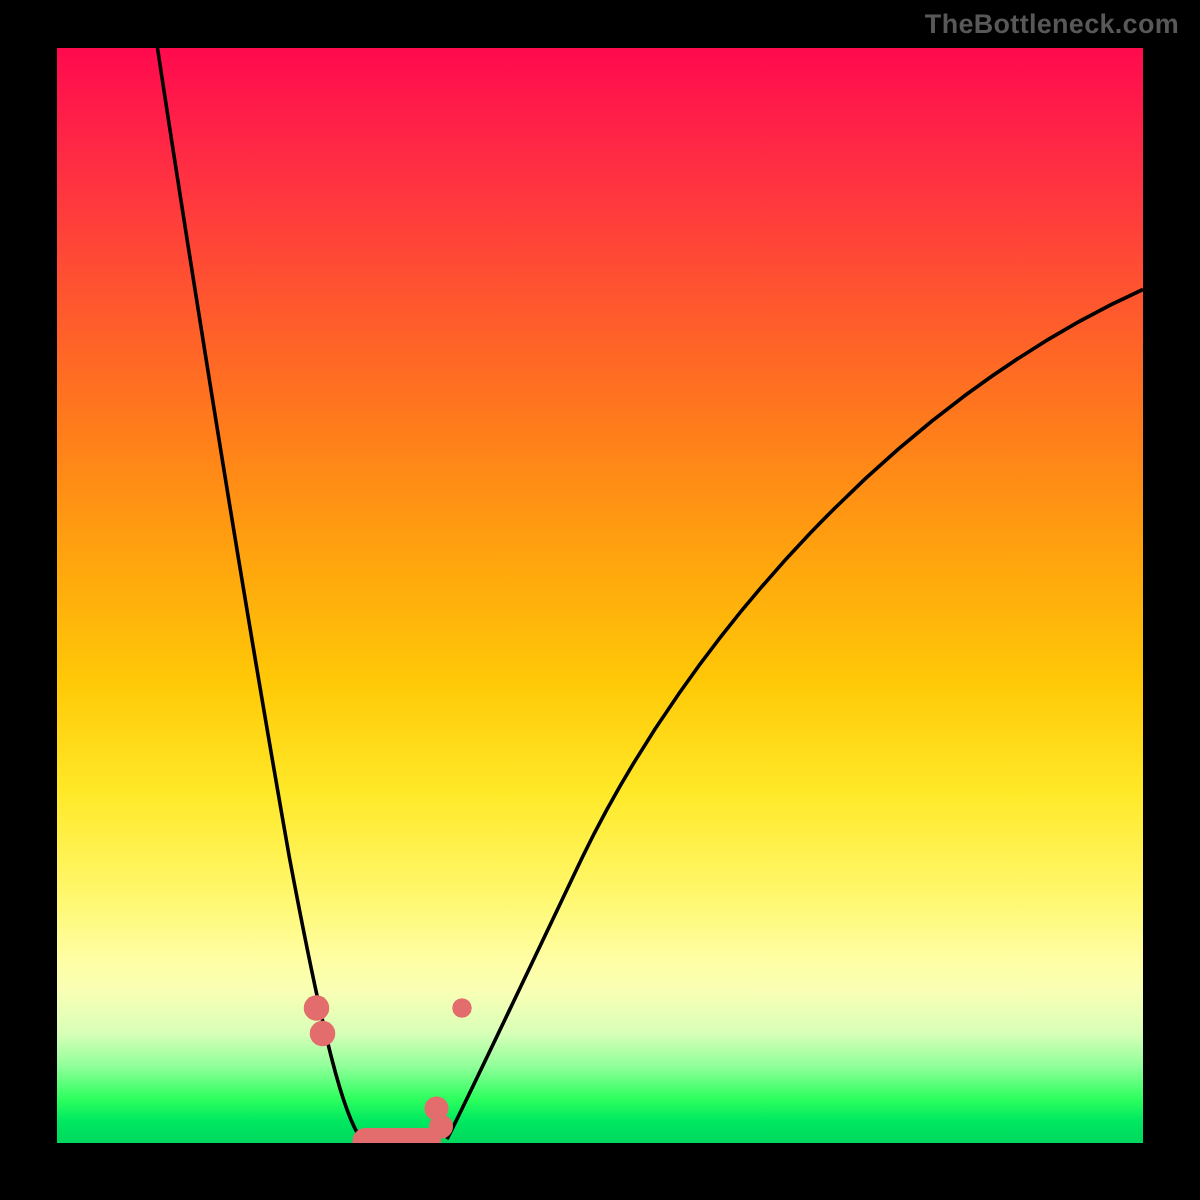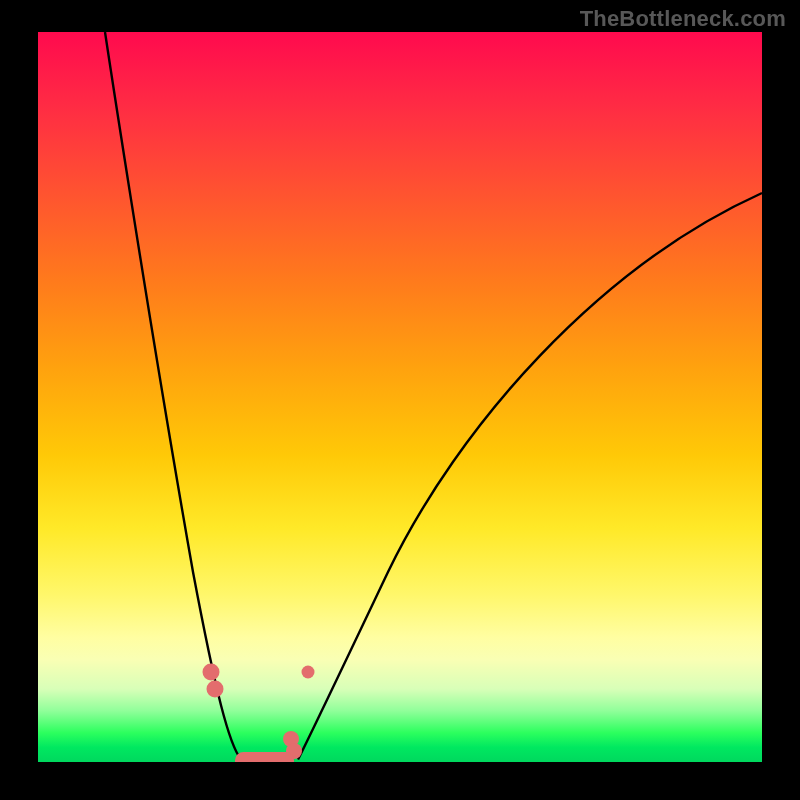--- a/index.html
+++ b/index.html
@@ -41,21 +41,21 @@
       #2cff5e 96%,
       #00e860 98%,
       #00d85e 100%
     );
   }
   .watermark {
     position: absolute;
     top: 6px;
     right: 14px;
     color: #585858;
-    font-size: 22px;
+    font-size: 18px;
     font-weight: 600;
     letter-spacing: 0.2px;
     user-select: none;
   }
   svg.curves {
     position: absolute;
     left: 0; top: 0;
     width: 100%; height: 100%;
     overflow: visible;
   }

